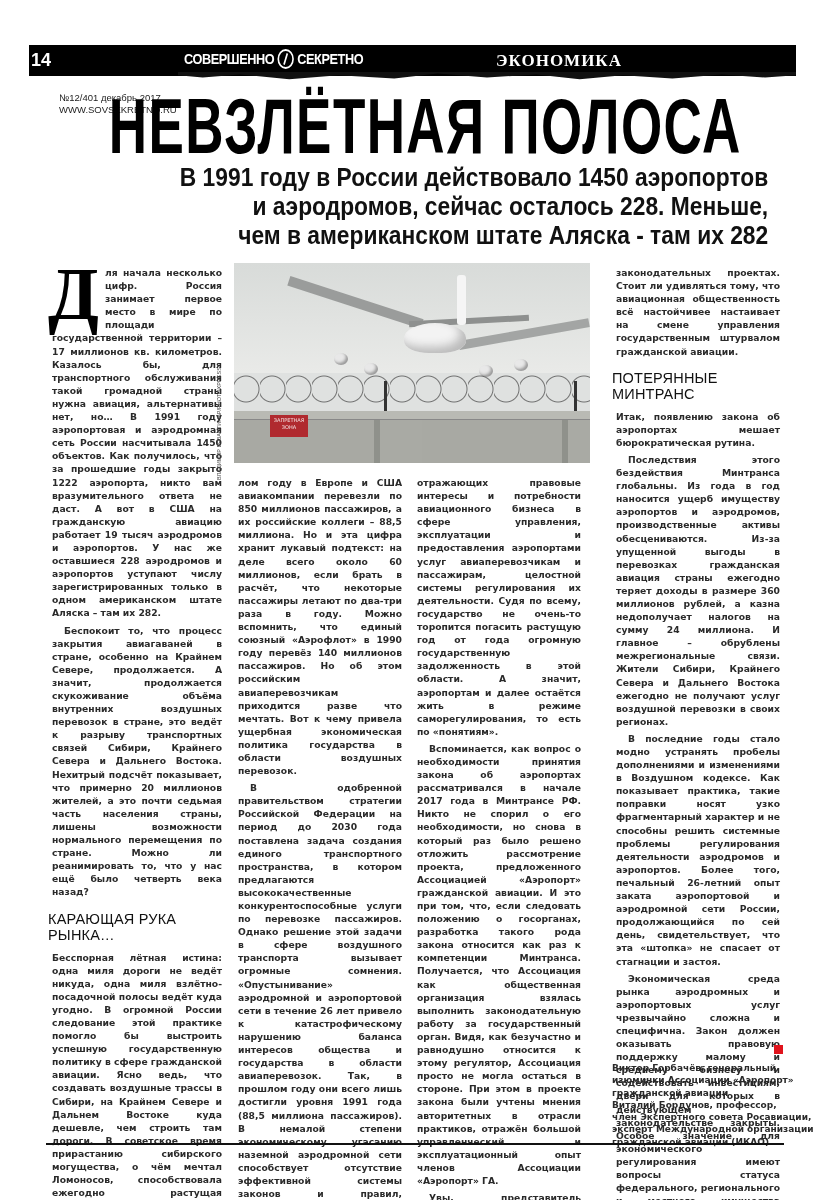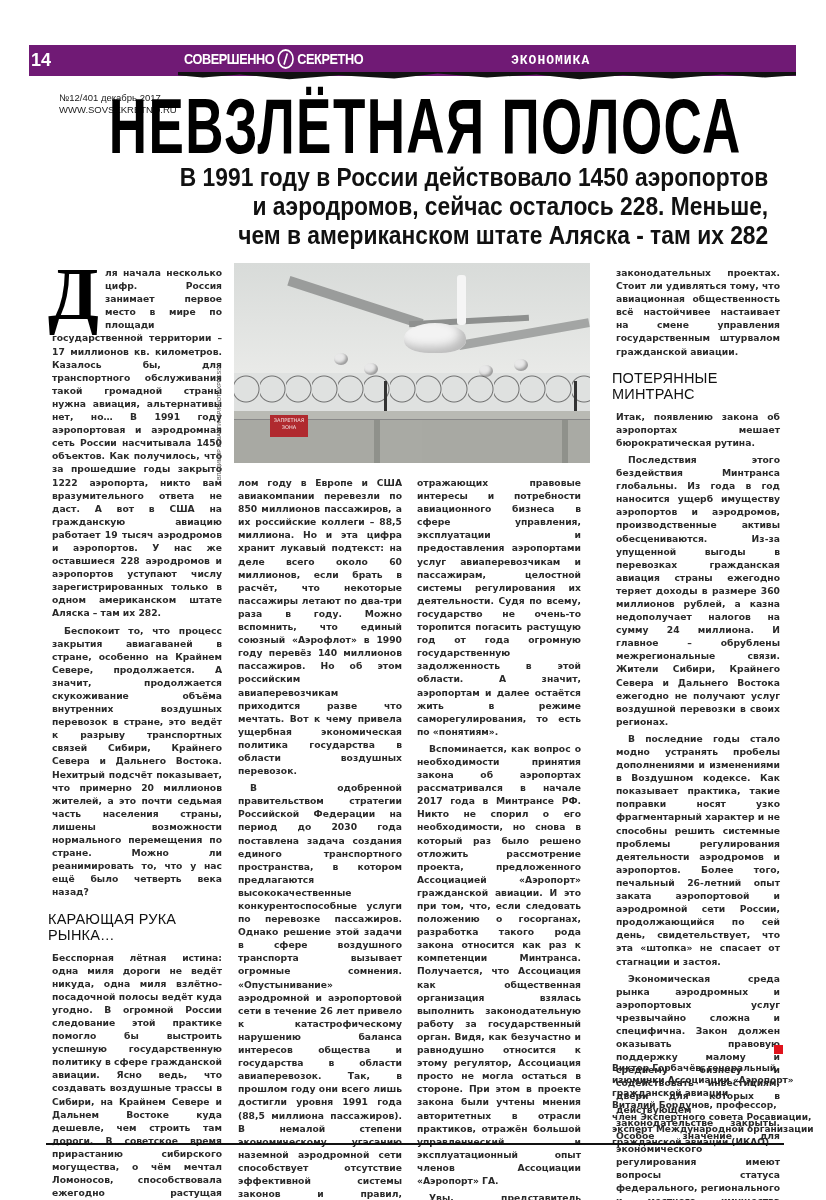--- a/index.html
+++ b/index.html
@@ -1,24 +1,24 @@
 <!DOCTYPE html>
 <html><head>
 <meta charset="utf-8">
 <style>
   html, body { margin:0; padding:0; background:#fff; }
   body { width:826px; height:1200px; position:relative; overflow:hidden; font-family:"DejaVu Sans", sans-serif; color:#1a1a1a; }
-  .masthead { position:absolute; left:29px; top:45px; width:767px; height:31px; background:#701a75; }
+  .masthead { position:absolute; left:29px; top:45px; width:767px; height:31px; background:#000000; }
   .page-num { position:absolute; left:0; top:0; width:24px; height:31px; color:#fff; font-family:"Liberation Sans", sans-serif; font-weight:bold; font-size:18px; line-height:31px; text-align:center; }
   .issue-box { position:absolute; left:24px; top:0; width:125px; height:31px; background:#fff;margin-top:44px; }
   .issue-line { position:absolute; left:6px; font-family:"Liberation Sans", sans-serif; font-size:9.5px; color:#222; white-space:nowrap; }
   .brand { position:absolute; left:155px; top:4px; color:#fff; font-family:"Liberation Sans", sans-serif; font-weight:bold; font-size:15.5px; letter-spacing:-0.5px; transform:scaleX(0.82); transform-origin:left; white-space:nowrap; display:flex; align-items:center; gap:4px; }
   .brand-logo { display:inline-block; width:20px; height:20px; border:2px solid #fff; border-radius:50%; box-sizing:border-box; position:relative; }
   .brand-logo::after { content:""; position:absolute; left:7px; top:2px; width:2px; height:12px; background:#fff; transform:rotate(20deg); }
-  .section { position:absolute; left:467px; top:0; color:#fff; font-family:Liberation Mono, monospace; font-weight:bold; font-size:13px; line-height:31px; letter-spacing:1px;margin-left:15px; }
+  .section { position:absolute; left:467px; top:0; color:#fff; font-family:Liberation Serif, serif; font-weight:bold; font-size:17px; line-height:31px; letter-spacing:1px; }
   .torn { position:absolute; left:149px; top:27px; width:618px; height:8px; background:#111; clip-path:polygon(0 0,100% 0,100% 40%,95% 70%,88% 30%,80% 80%,72% 40%,65% 90%,58% 30%,50% 70%,42% 20%,35% 80%,26% 40%,18% 90%,10% 30%,4% 70%,0 40%); }
   .headline-wrap { position:absolute; left:0; top:88px; width:826px; height:76px; display:flex; justify-content:center;margin-left:12px; }
   .headline-inner { font-family:"Liberation Sans", sans-serif; font-weight:bold; font-size:78px; line-height:76px; color:#000; transform:scaleX(0.68); white-space:nowrap; letter-spacing:2px; }
   .subhead { position:absolute; left:0; top:163px; width:826px; text-align:right; font-family:"Liberation Sans", sans-serif; font-weight:bold; font-size:26.5px; line-height:29px; color:#111; }
   .subhead div { transform:scaleX(0.86); white-space:nowrap; }
 
   .col { position:absolute; font-family:"DejaVu Sans", sans-serif; font-size:9.2px; line-height:13.1px; color:#2a2a2a; text-align:justify; }
   .col p { margin:4px; text-indent:12px;font-weight:bold; }
   .col p.noindent { text-indent:0; }
   .col h3 { margin:12px 0 8px 0; font-family:"Liberation Sans", sans-serif; font-weight:normal; font-size:14.5px; line-height:16px; letter-spacing:0.2px; color:#111; text-align:left; }

